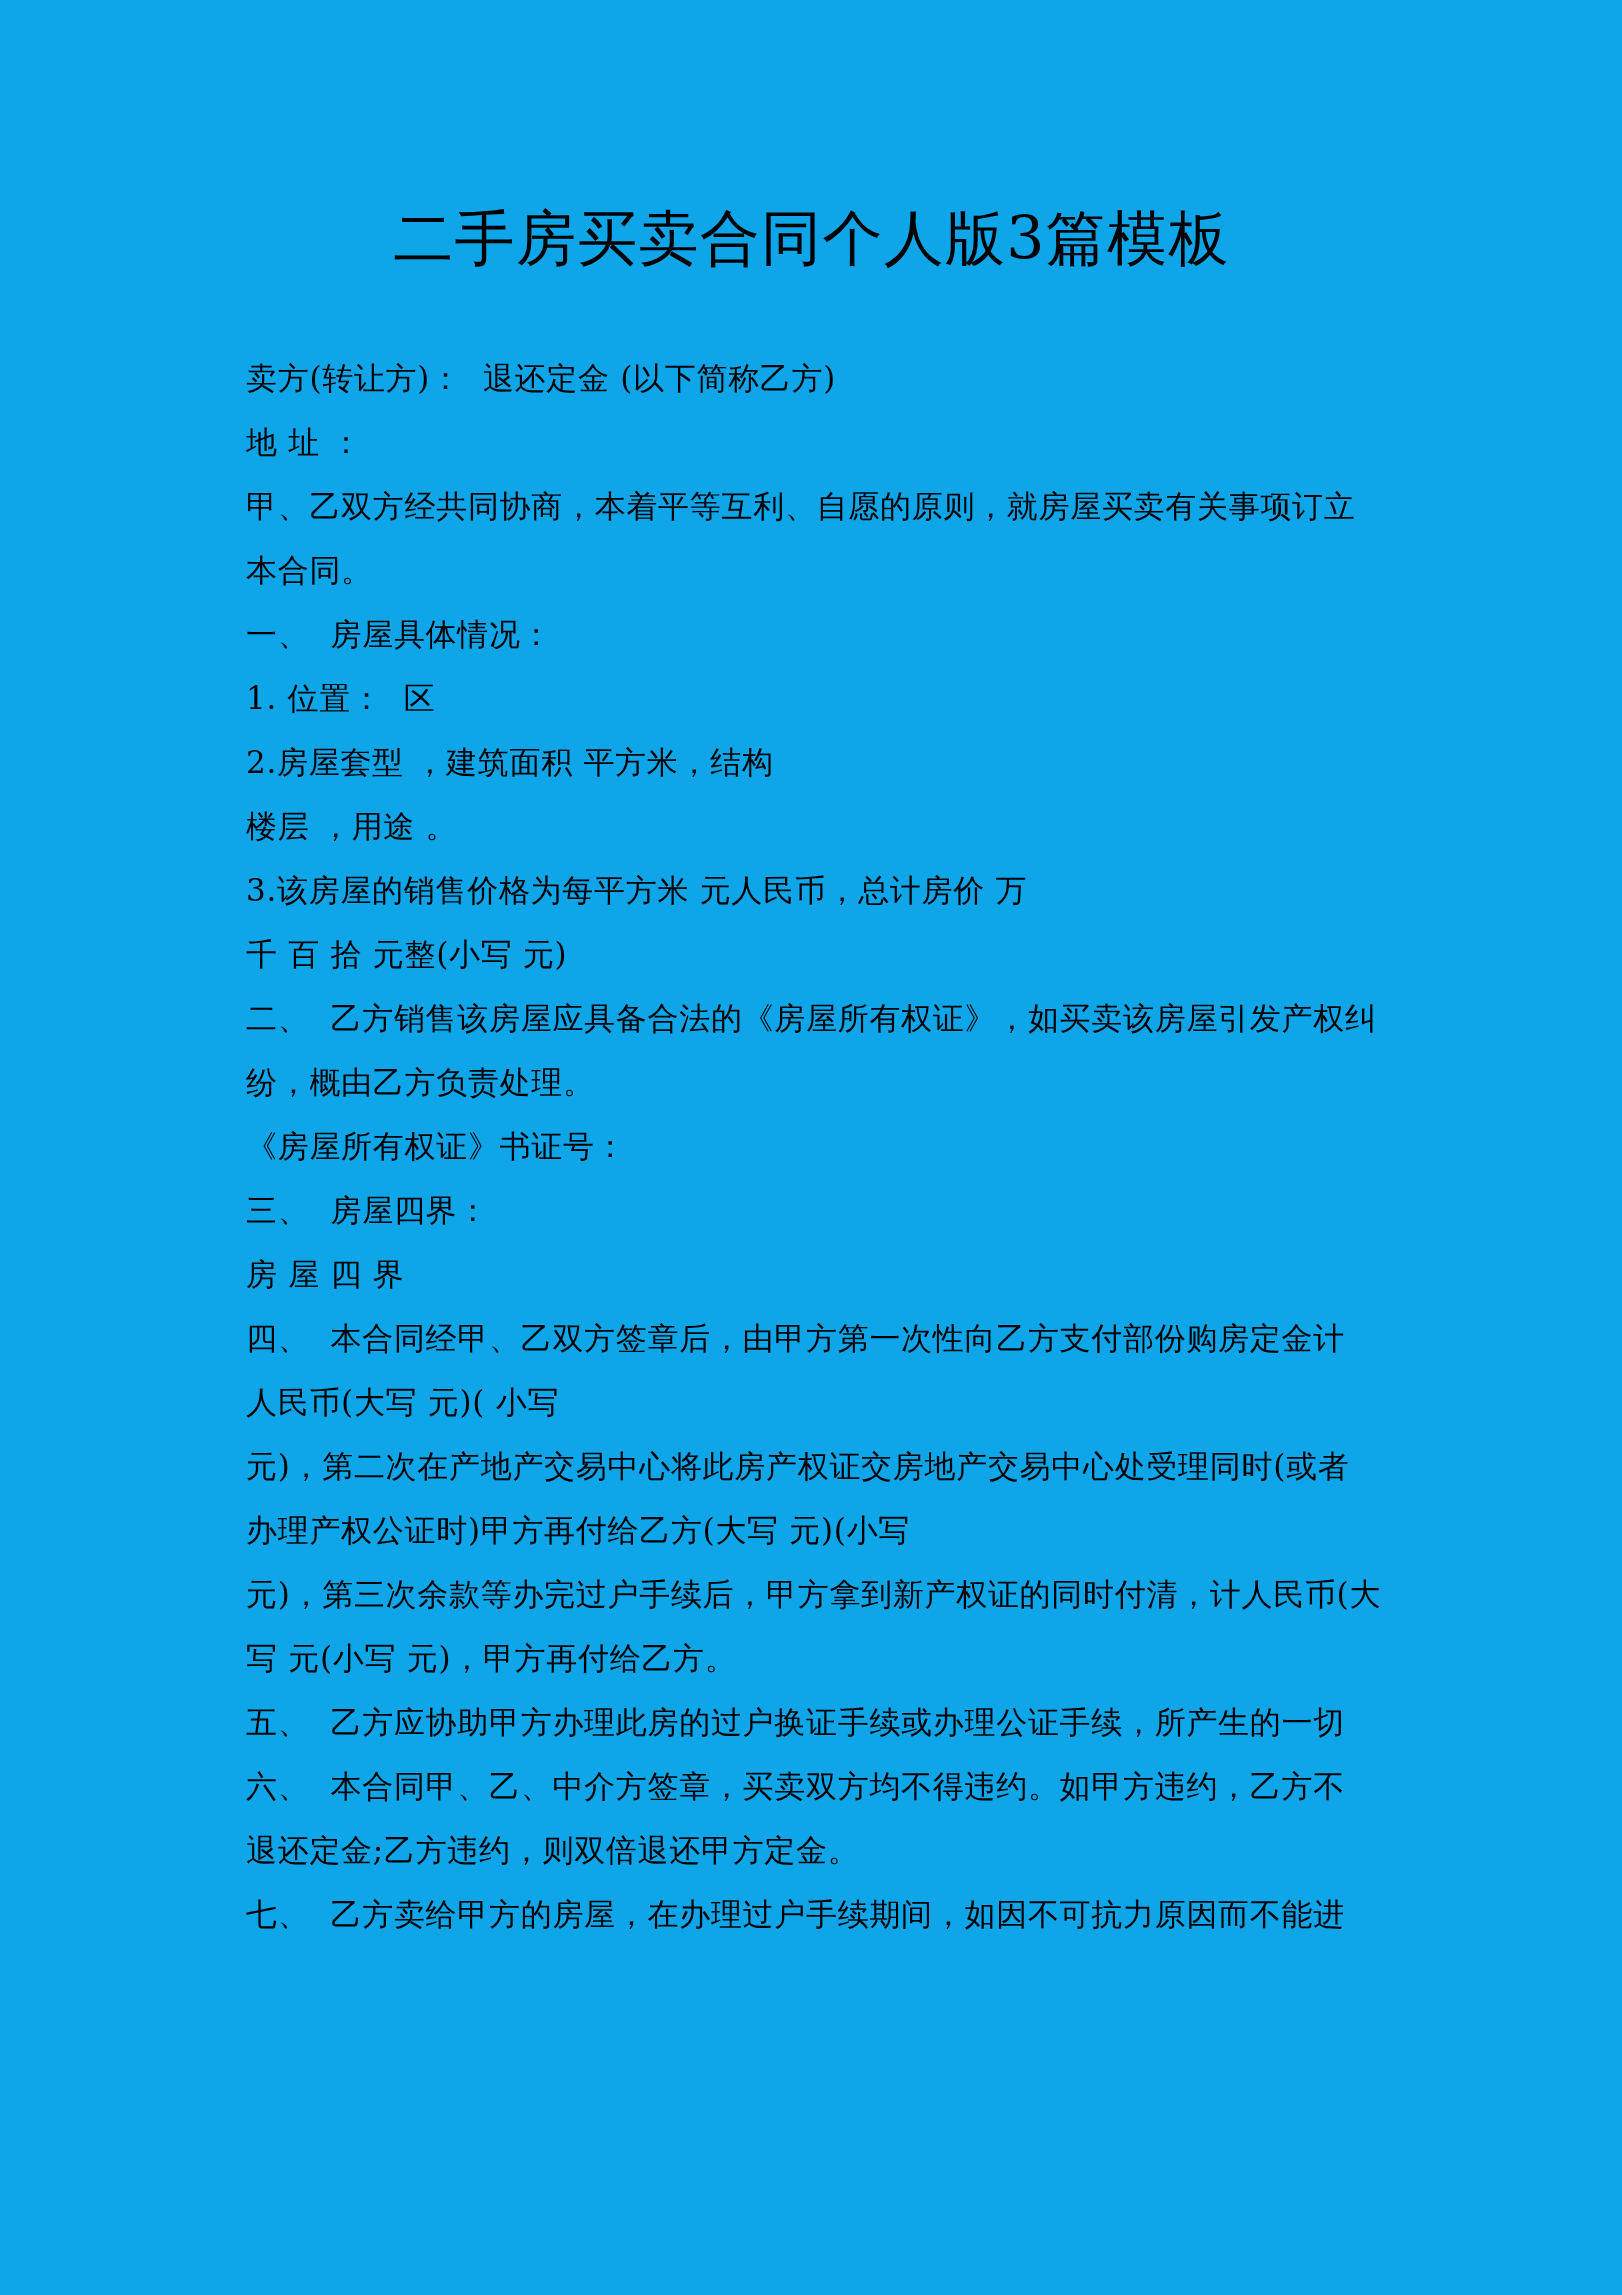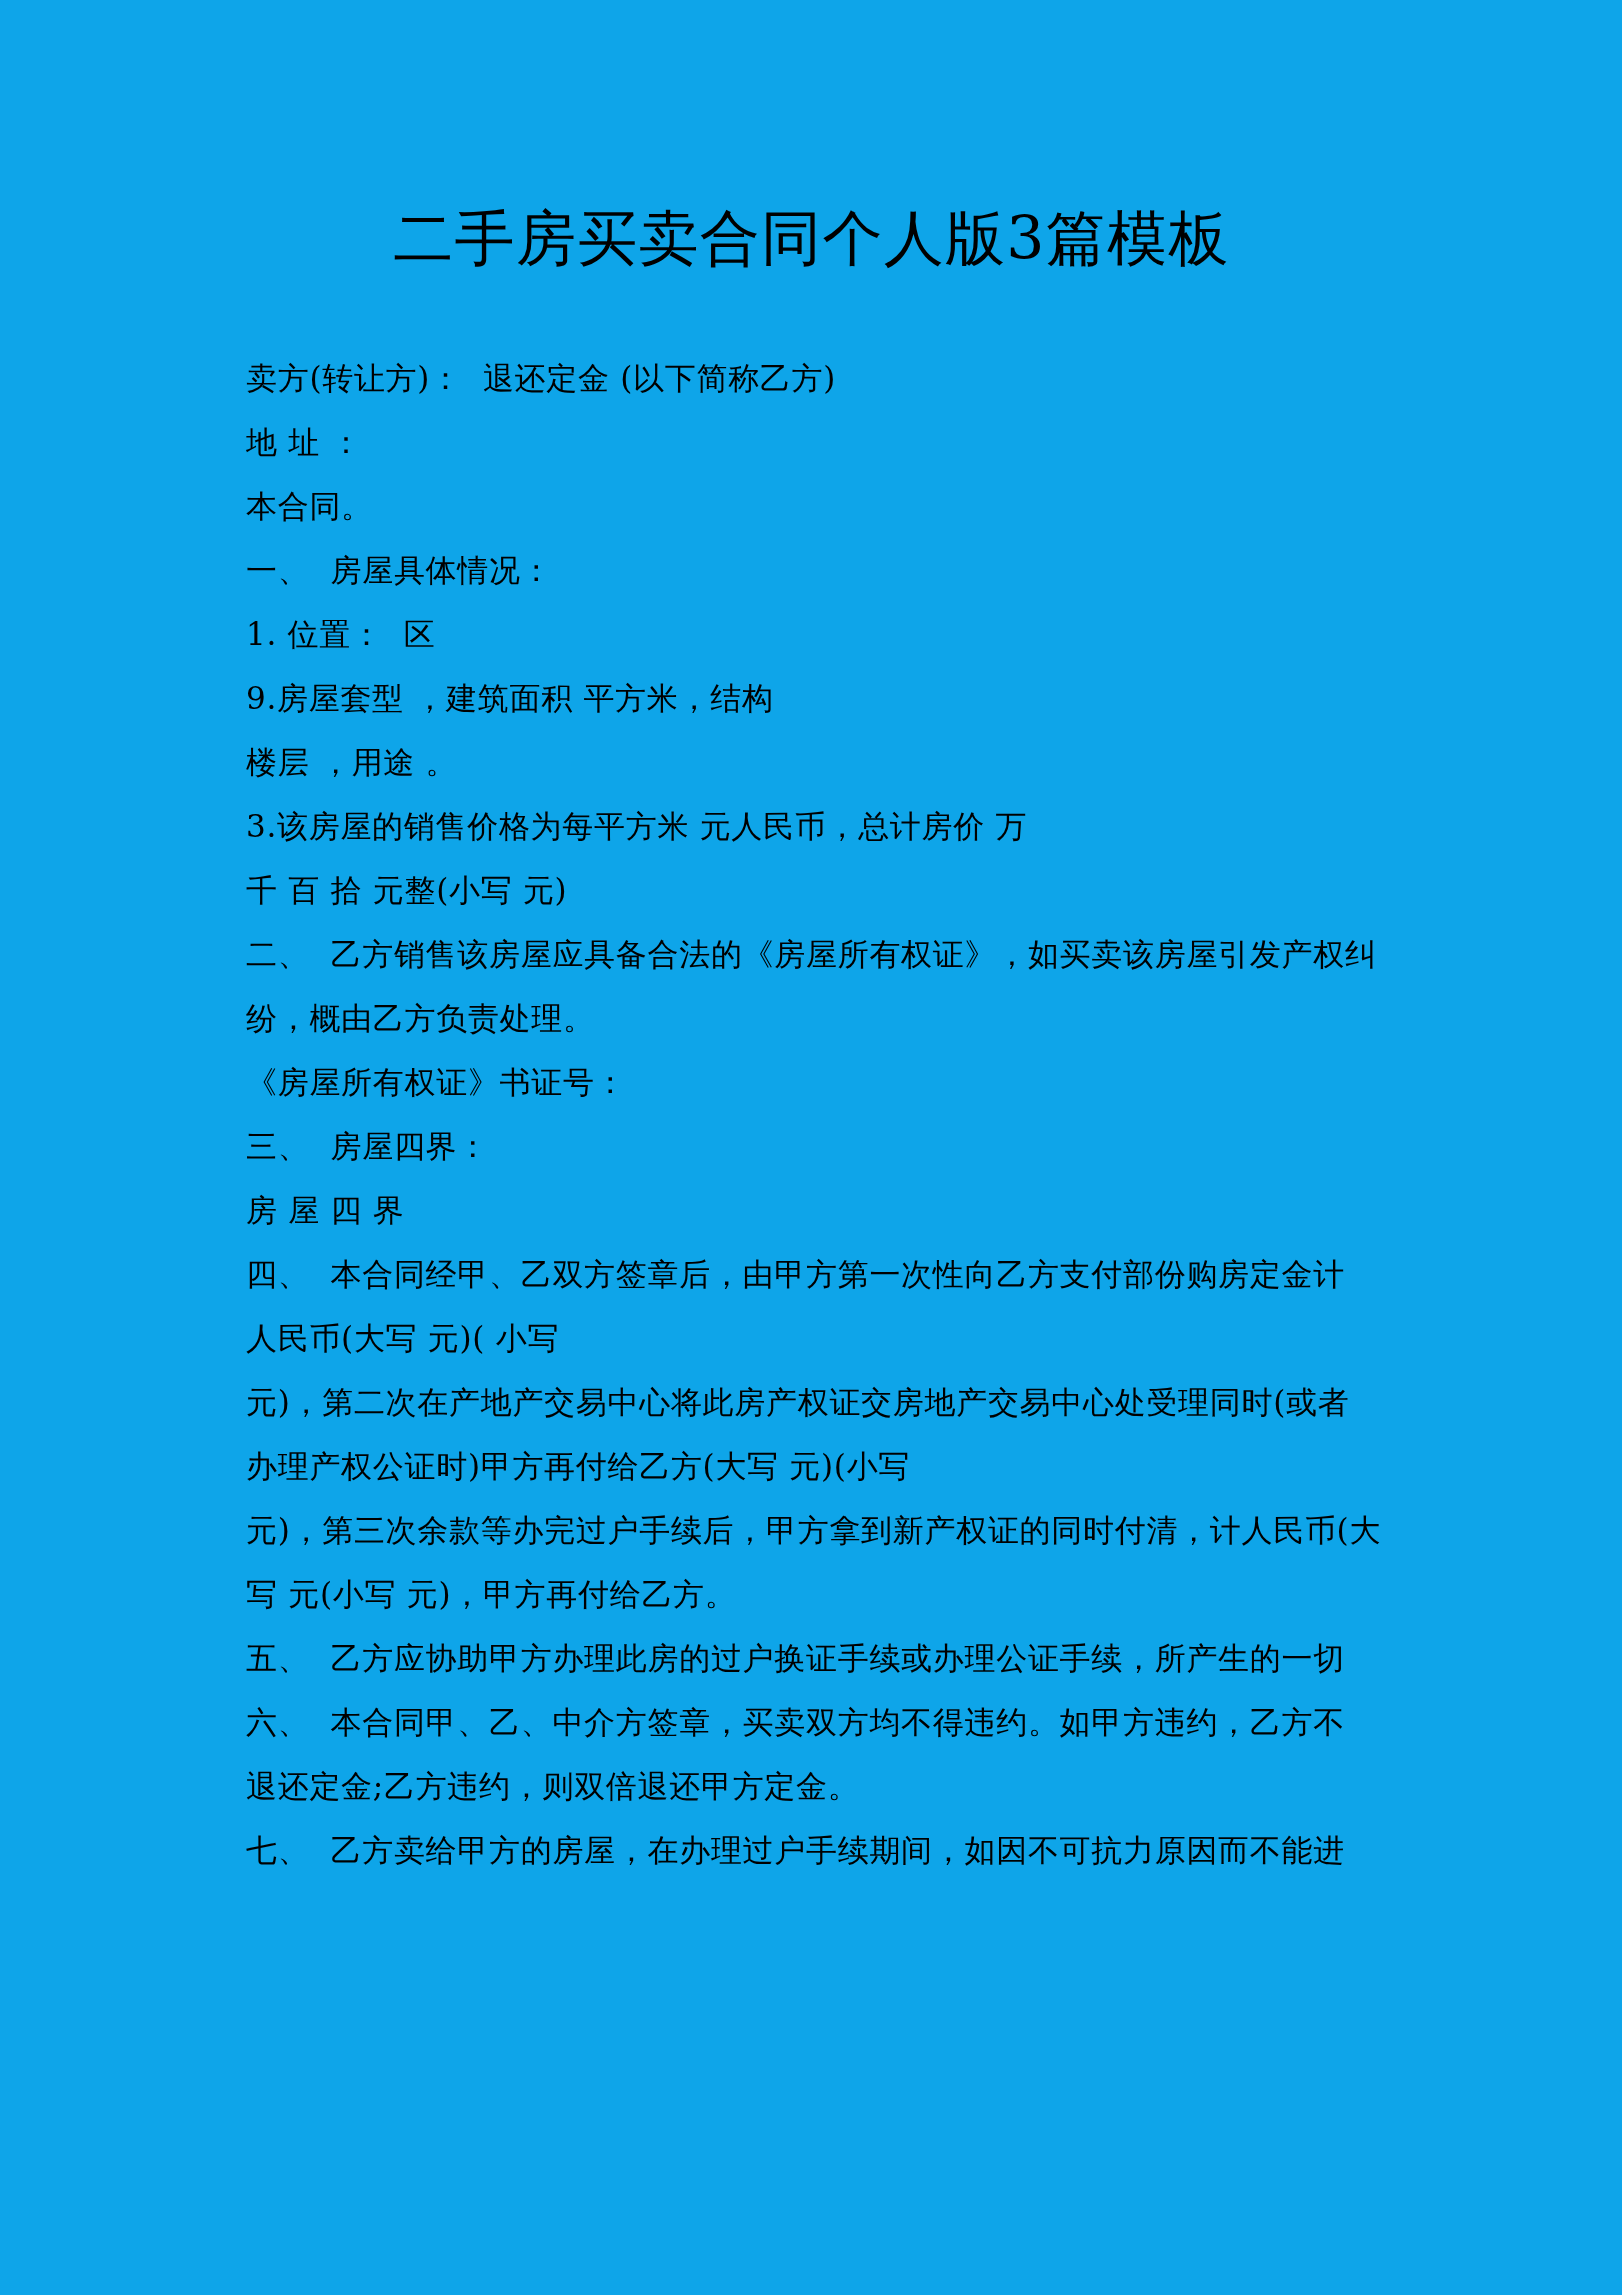--- a/index.html
+++ b/index.html
@@ -50,24 +50,25 @@
   </style>
 </head>
 <body>
 
 <div class="page">
   <div class="title">二手房买卖合同个人版3篇模板</div>
 
   <div class="body">
     <div class="line">卖方(转让方)：  退还定金 (以下简称乙方)</div>
     <div class="line">地 址 ：</div>
+    <div class="line">甲、乙双方经共同协商，本着平等互利、自愿的原则，就房屋买卖有关事项订立</div>
     <div class="line">本合同。</div>
     <div class="line">一、  房屋具体情况：</div>
     <div class="line">1. 位置：  区</div>
-    <div class="line">9.房屋套型 ，建筑面积 平方米，结构</div>
+    <div class="line">2.房屋套型 ，建筑面积 平方米，结构</div>
     <div class="line">楼层 ，用途 。</div>
     <div class="line">3.该房屋的销售价格为每平方米 元人民币，总计房价 万</div>
     <div class="line">千 百 拾 元整(小写 元)</div>
     <div class="line">二、  乙方销售该房屋应具备合法的《房屋所有权证》，如买卖该房屋引发产权纠</div>
     <div class="line">纷，概由乙方负责处理。</div>
     <div class="line">《房屋所有权证》书证号：</div>
     <div class="line">三、  房屋四界：</div>
     <div class="line">房 屋 四 界</div>
     <div class="line">四、  本合同经甲、乙双方签章后，由甲方第一次性向乙方支付部份购房定金计</div>
     <div class="line">人民币(大写 元)( 小写</div>

